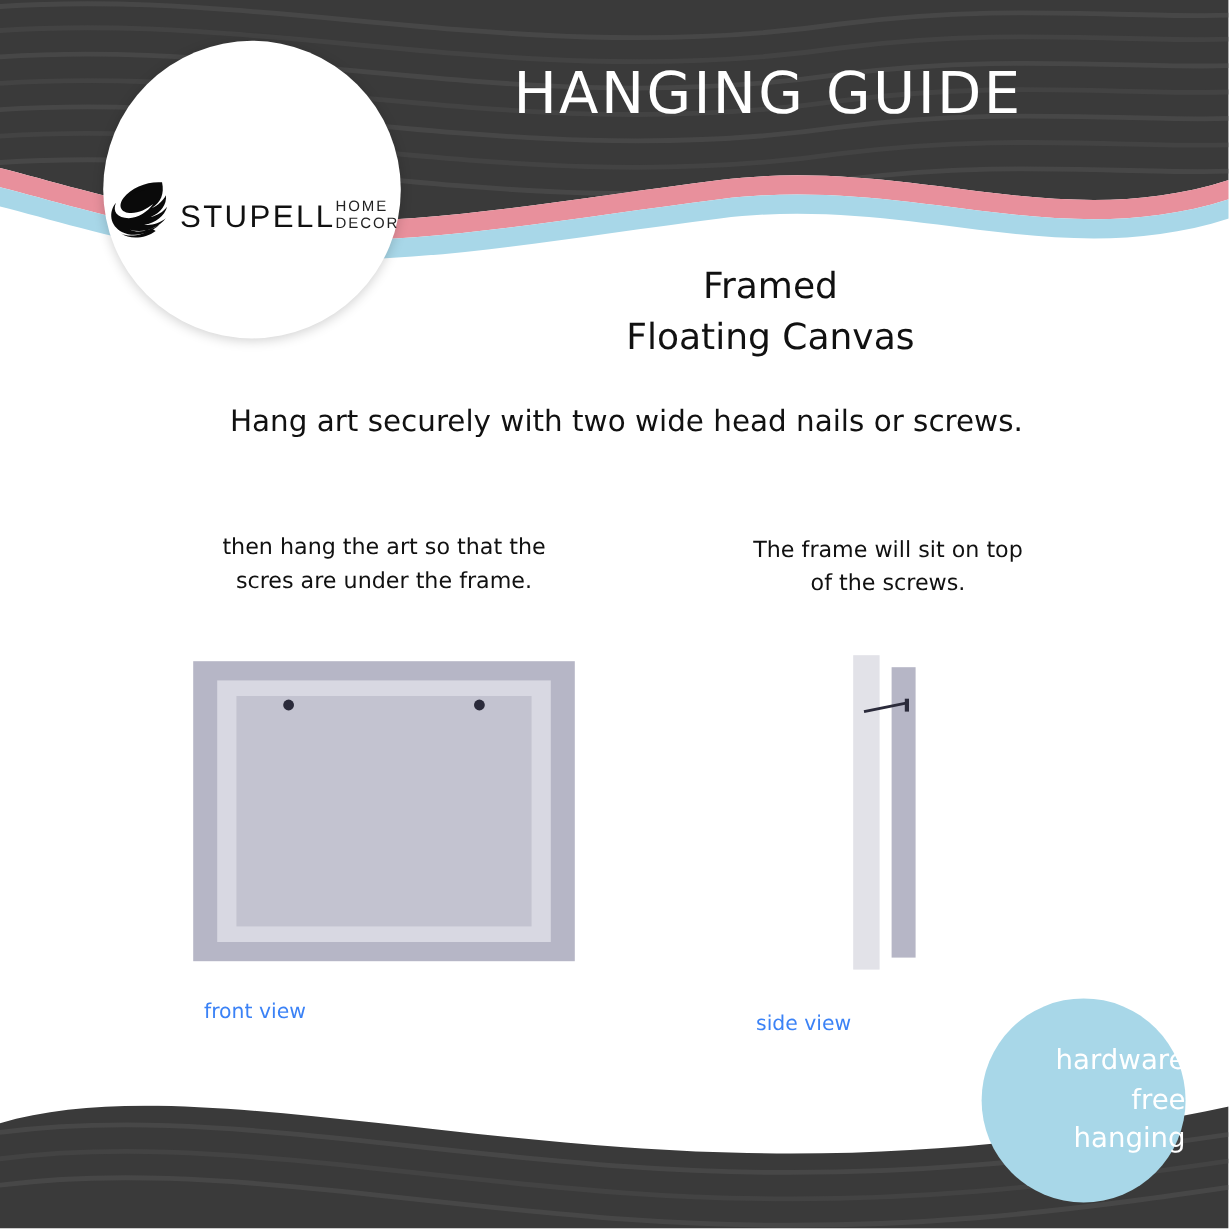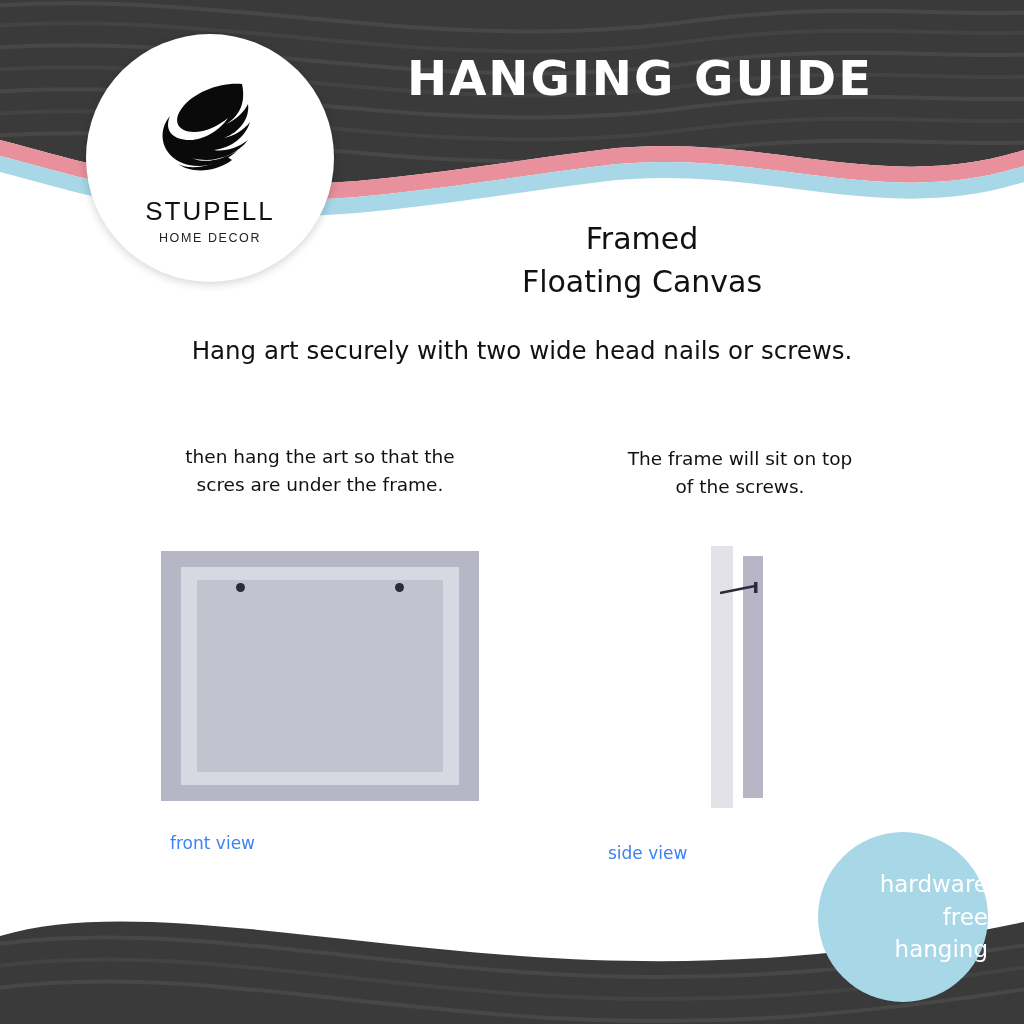--- a/index.html
+++ b/index.html
@@ -32,21 +32,21 @@
   #logo-badge {
     position: absolute;
     left: 86px;
     top: 34px;
     width: 248px;
     height: 248px;
     border-radius: 50%;
     background: #ffffff;
     box-shadow: 0 2px 10px rgba(0,0,0,0.18);
     display: flex;
-    flex-direction: column;
+    flex-direction: row;
     align-items: center;
     justify-content: flex-start;
     box-sizing: border-box;
     padding-top: 38px;
   }
   #logo-mark { width: 120px; height: 118px; }
   #logo-name {
     font-family: "Liberation Sans", sans-serif;
     font-size: 26px;
     letter-spacing: 2.0px;
@@ -63,21 +63,21 @@
   }
 
   
   #guide-title {
     position: absolute;
     left: 360px;
     top: 50px;
     width: 560px;
     text-align: center;
     font-family: "DejaVu Sans", sans-serif;
-    font-weight: bold;
+    font-weight: normal;
     font-size: 48px;
     letter-spacing: 2px;
     color: #ffffff;
   }
 
   
   #product-type {
     position: absolute;
     left: 312px;
     top: 218px;
@@ -111,21 +111,21 @@
   #front-caption { left: 130px; top: 443px; width: 380px; }
   #side-caption  { left: 590px; top: 445px; width: 300px; }
 
   .view-label {
     position: absolute;
     text-align: left;
     font-size: 17px;
     color: #3b82f6;
   }
   #front-view-label { left: 170px; top: 833px; width: 300px; }
-  #side-view-label  { left: 608px; top: 843px; width: 220px; }
+  #side-view-label  { left: 630px; top: 843px; width: 220px; }
 
   
   #front-view {
     position: absolute;
     left: 161px;
     top: 551px;
     width: 318px;
     height: 250px;
   }
   #front-outer {

